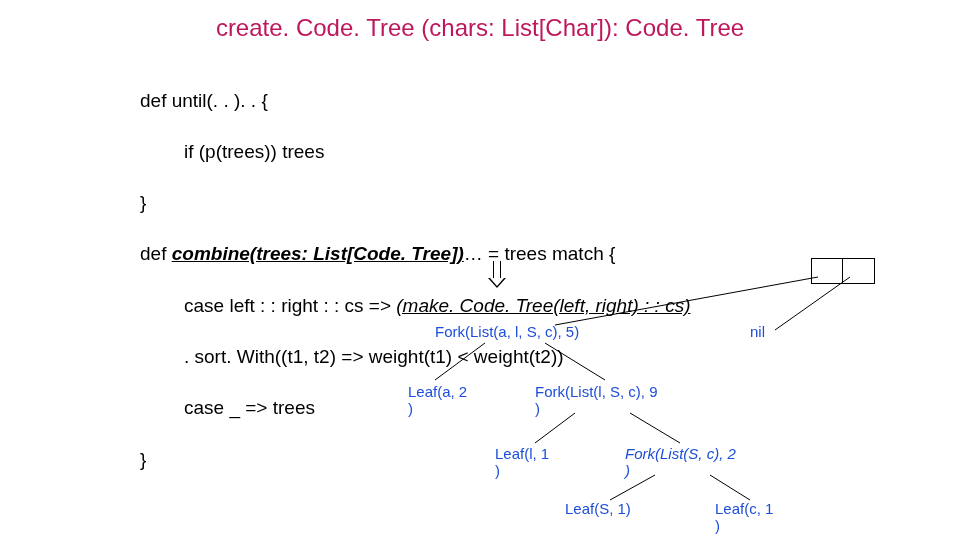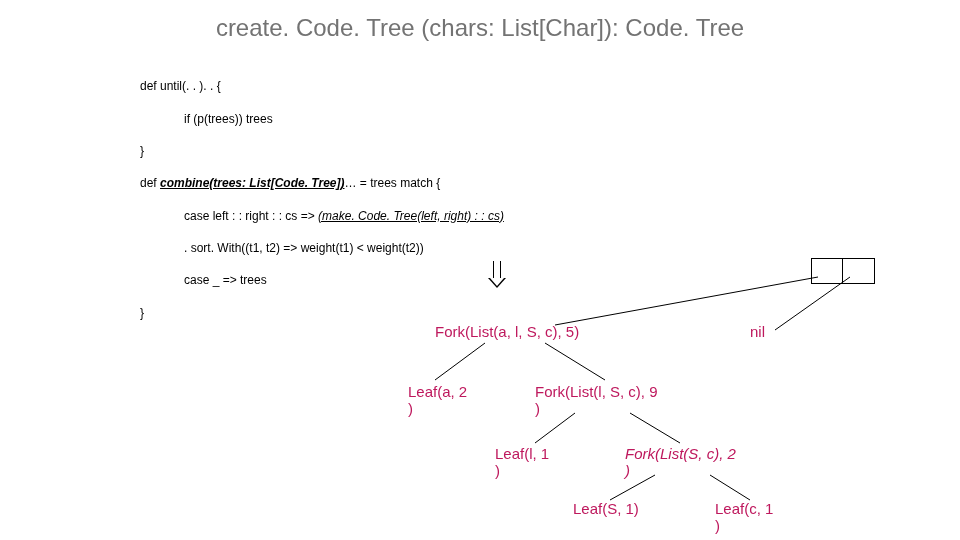--- a/index.html
+++ b/index.html
@@ -11,27 +11,27 @@
     position: relative;
     overflow: hidden;
   }
   .title {
     position: absolute;
     top: 14px;
     left: 0;
     width: 960px;
     text-align: center;
     font-size: 24px;
-    color: #737373;
+    color: #be185d;
   }
   .code {
     position: absolute;
     top: 62px;
     left: 140px;
-    font-size: 12px;
+    font-size: 19px;
     line-height: 1.35;
     color: #000;
     white-space: pre;
   }
   .indent1 { margin-left: 44px; }
   .ul-i { font-style: italic; text-decoration: underline; }
   .ul-b-i { font-weight: bold; font-style: italic; text-decoration: underline; }
   .arrow {
     position: absolute;
     left: 488px;
@@ -76,21 +76,21 @@
   .tree {
     position: absolute;
     left: 380px;
     top: 295px;
     width: 520px;
     height: 240px;
   }
   .node {
     position: absolute;
     font-size: 15px;
-    color: #be185d;
+    color: #1d4ed8;
     white-space: pre;
   }
   svg.lines {
     position: absolute;
     left: 380px;
     top: 295px;
     width: 520px;
     height: 240px;
     overflow: visible;
   }
@@ -146,16 +146,16 @@
   <div class="node" style="left:370px; top:28px;text-align:center;">nil</div>
   <div class="node" style="left:55px; top:28px;">Fork(List(a, l, S, c), 5)</div>
   <div class="node" style="left:28px; top:88px;">Leaf(a, 2
 )</div>
   <div class="node" style="left:155px; top:88px;">Fork(List(l, S, c), 9
 )</div>
   <div class="node" style="left:115px; top:150px;">Leaf(l, 1
 )</div>
   <div class="node" style="left:245px; top:150px;font-style:italic;">Fork(List(S, c), 2
 )</div>
-  <div class="node" style="left:185px; top:205px;margin-left:8px;">Leaf(S, 1)</div>
+  <div class="node" style="left:185px; top:205px;">Leaf(S, 1)</div>
   <div class="node" style="left:335px; top:205px;">Leaf(c, 1
 )</div>
 </div>
 
 </body></html>

